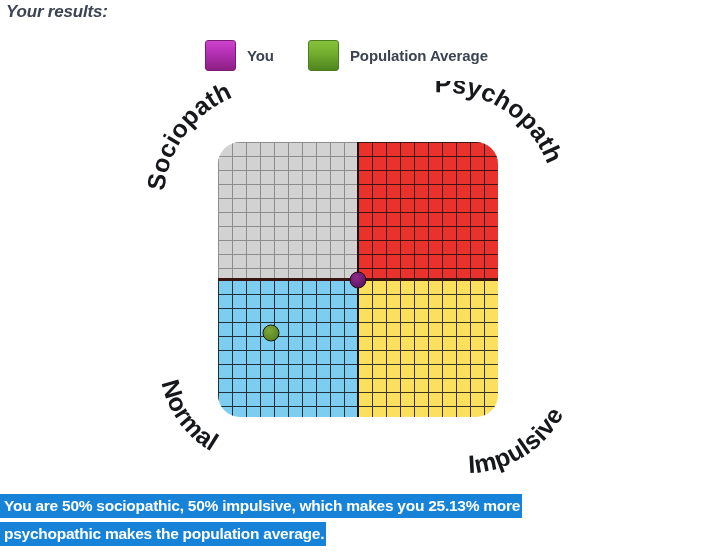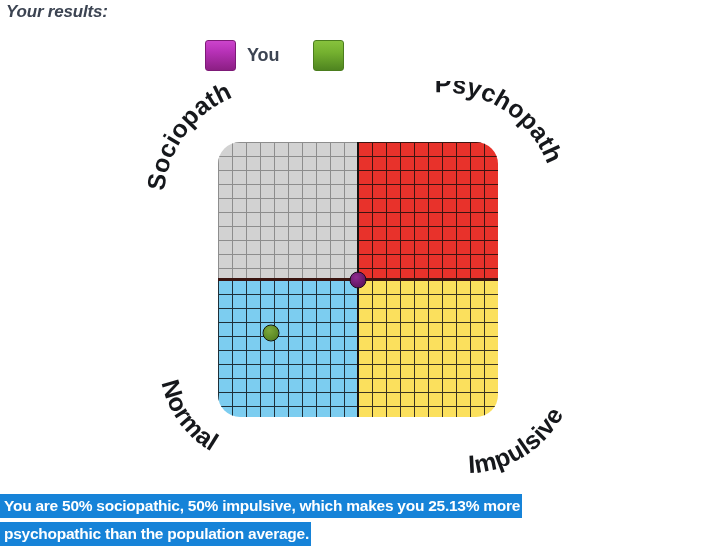--- a/index.html
+++ b/index.html
@@ -50,21 +50,21 @@
   .legend-swatch.you {
     background: linear-gradient(to bottom, #cc44cc 0%, #b832b8 35%, #8c1f84 100%);
     border: 1px solid #7d1a77;
   }
   .legend-swatch.pop {
     background: linear-gradient(to bottom, #87c23d 0%, #74b02f 40%, #4f8520 100%);
     border: 1px solid #4b7d1e;
   }
   .legend-label {
     margin-left: 11px;
-    font-size: 18px;
+    font-size: 15px;
     font-weight: bold;
     color: #3c4452;
     letter-spacing: -0.1px;
     white-space: nowrap;
   }
 
   
   #chart-area {
     position: absolute;
     left: 150px;
@@ -197,20 +197,21 @@
 
 <div id="legend">
 
   <div class="legend-entry">
     <span class="legend-swatch you"></span>
     <span class="legend-label">You</span>
   </div>
 
   <div class="legend-entry">
     <span class="legend-swatch pop"></span>
+    <span class="legend-label">Population Average</span>
   </div>
 
 </div>
 
 <div id="chart-area">
 
   <svg class="curve-label" style="left:-6px; top:-4px; width:180px; height:125px;" viewBox="0 0 180 125">
     <defs>
       <path id="arcSociopath" d="M 20,118 A 112,112 0 0 1 150,9" fill="none"></path>
     </defs>
@@ -256,14 +257,14 @@
     <div id="axis-vertical"></div>
 
     <div class="marker" id="marker-population" style="left: 19%; top: 69.5%;"></div>
     <div class="marker" id="marker-you" style="left: 50%; top: 50%;"></div>
   </div>
 
 </div>
 
 <div id="result-block">
   <span class="line-wrap"><span class="result-line">You are 50% sociopathic, 50% impulsive, which makes you 25.13% more</span></span>
-  <span class="line-wrap"><span class="result-line">psychopathic than the population average.</span></span>
+  <span class="line-wrap"><span class="result-line">psychopathic makes the population average.</span></span>
 </div>
 
 </body></html>

